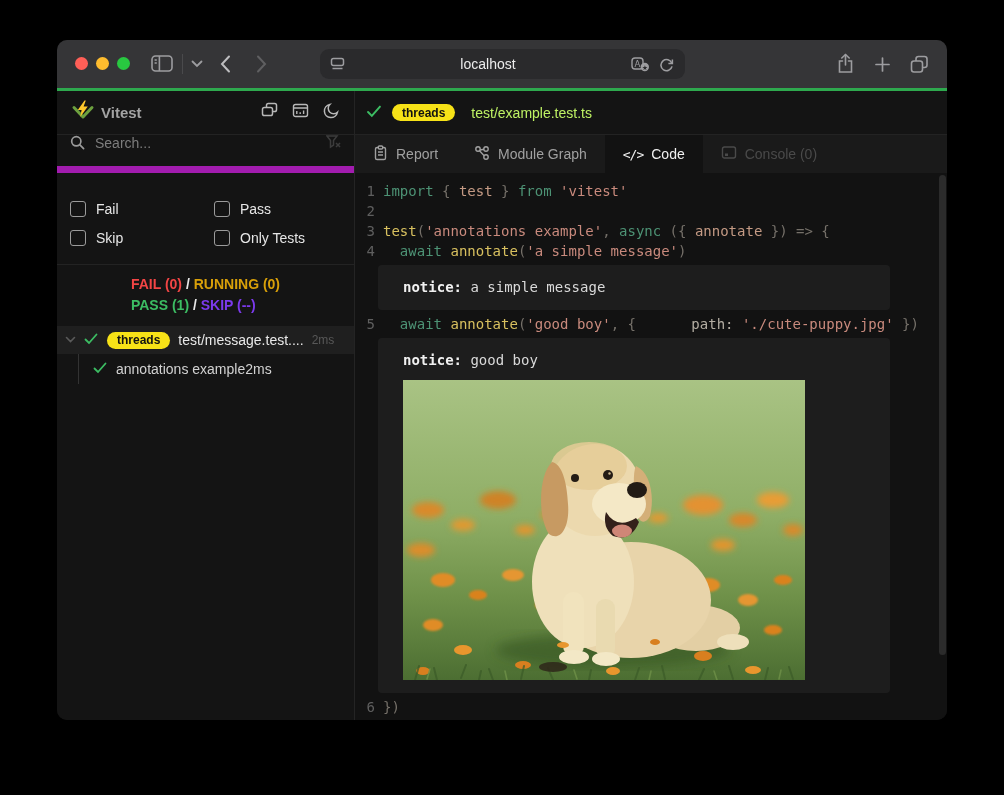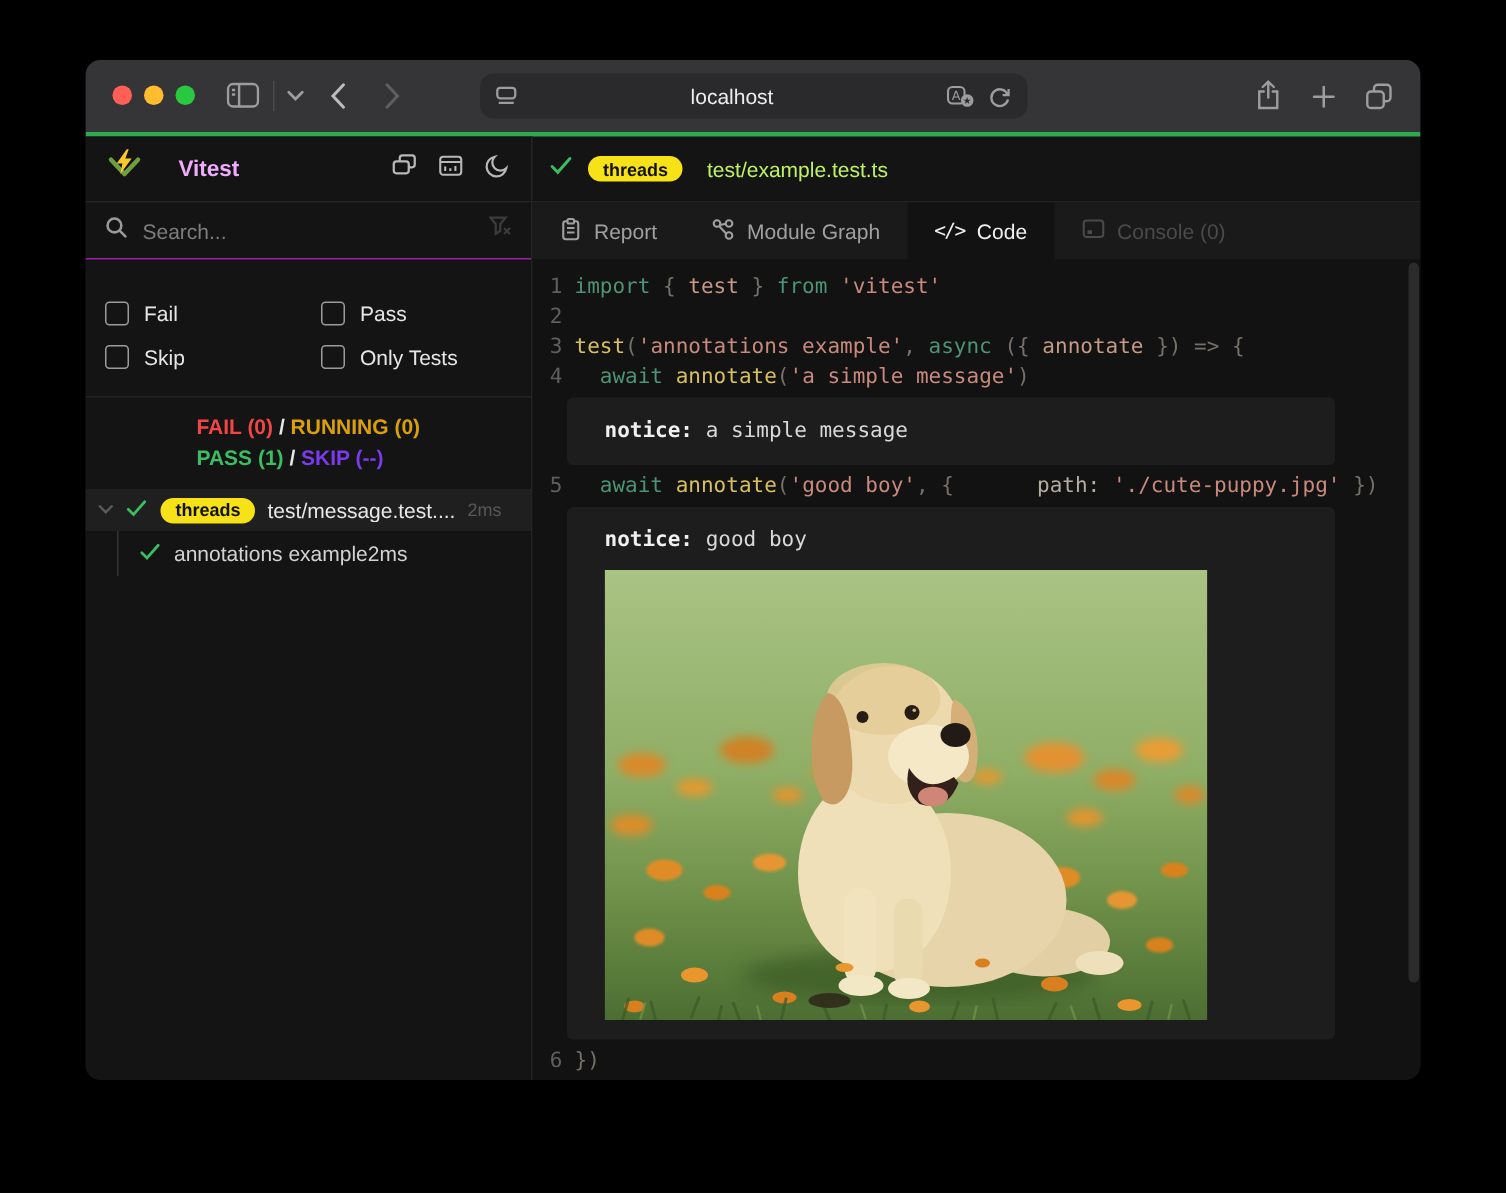--- a/index.html
+++ b/index.html
@@ -21,23 +21,23 @@
   .url-text { flex:1; text-align:center; color:#ececec; font-size:14px; }
 
   
   .progress { height:3px; background:var(--accent,#2ea94e); }
   .content { display:flex; height:629px; }
   .sidebar { width:298px; background:#141414; border-right:1px solid #242424; display:flex; flex-direction:column; }
   .main { flex:1; display:flex; flex-direction:column; min-width:0; }
 
   
   .sb-header { height:44px; display:flex; align-items:center; padding:0 14px; border-bottom:1px solid #232323; }
-  .brand-title { margin-left:24px; font-size:15px; font-weight:600; color:#f0abfc; }
+  .brand-title { margin-left:6px; font-size:15px; font-weight:600; color:#a3a3a3; }
   .sb-header-icons { margin-left:auto; display:flex; align-items:center; gap:14px; color:#b8b8b8; }
-  .sb-search { height:38px; display:flex; align-items:center; padding:0 13px; border-bottom:1px solid #a21caf; color:#9a9a9a; }
+  .sb-search { height:38px; display:flex; align-items:flex-start; padding:0 13px; border-bottom:7px solid #a21caf; color:#9a9a9a; }
   .sb-search input { flex:1; margin-left:10px; background:transparent; border:none; outline:none;
                      color:#dddddd; font-size:14px; font-family:"Liberation Sans",sans-serif; }
   .sb-search input::placeholder { color:#7d7d7d; }
   .dim-icon { color:#3c3c3c; }
 
   .sb-filter { padding:14px 13px 18px; }
   .filter-title-row { display:flex; align-items:center; color:#d6d6d6; }
   .filter-title { margin-left:9px; font-size:14px; font-weight:bold; color:#ececec; }
   .filter-clear { margin-left:auto; }
   .filter-grid { margin-top:14px; display:grid; grid-template-columns:144px auto; row-gap:13px; }

